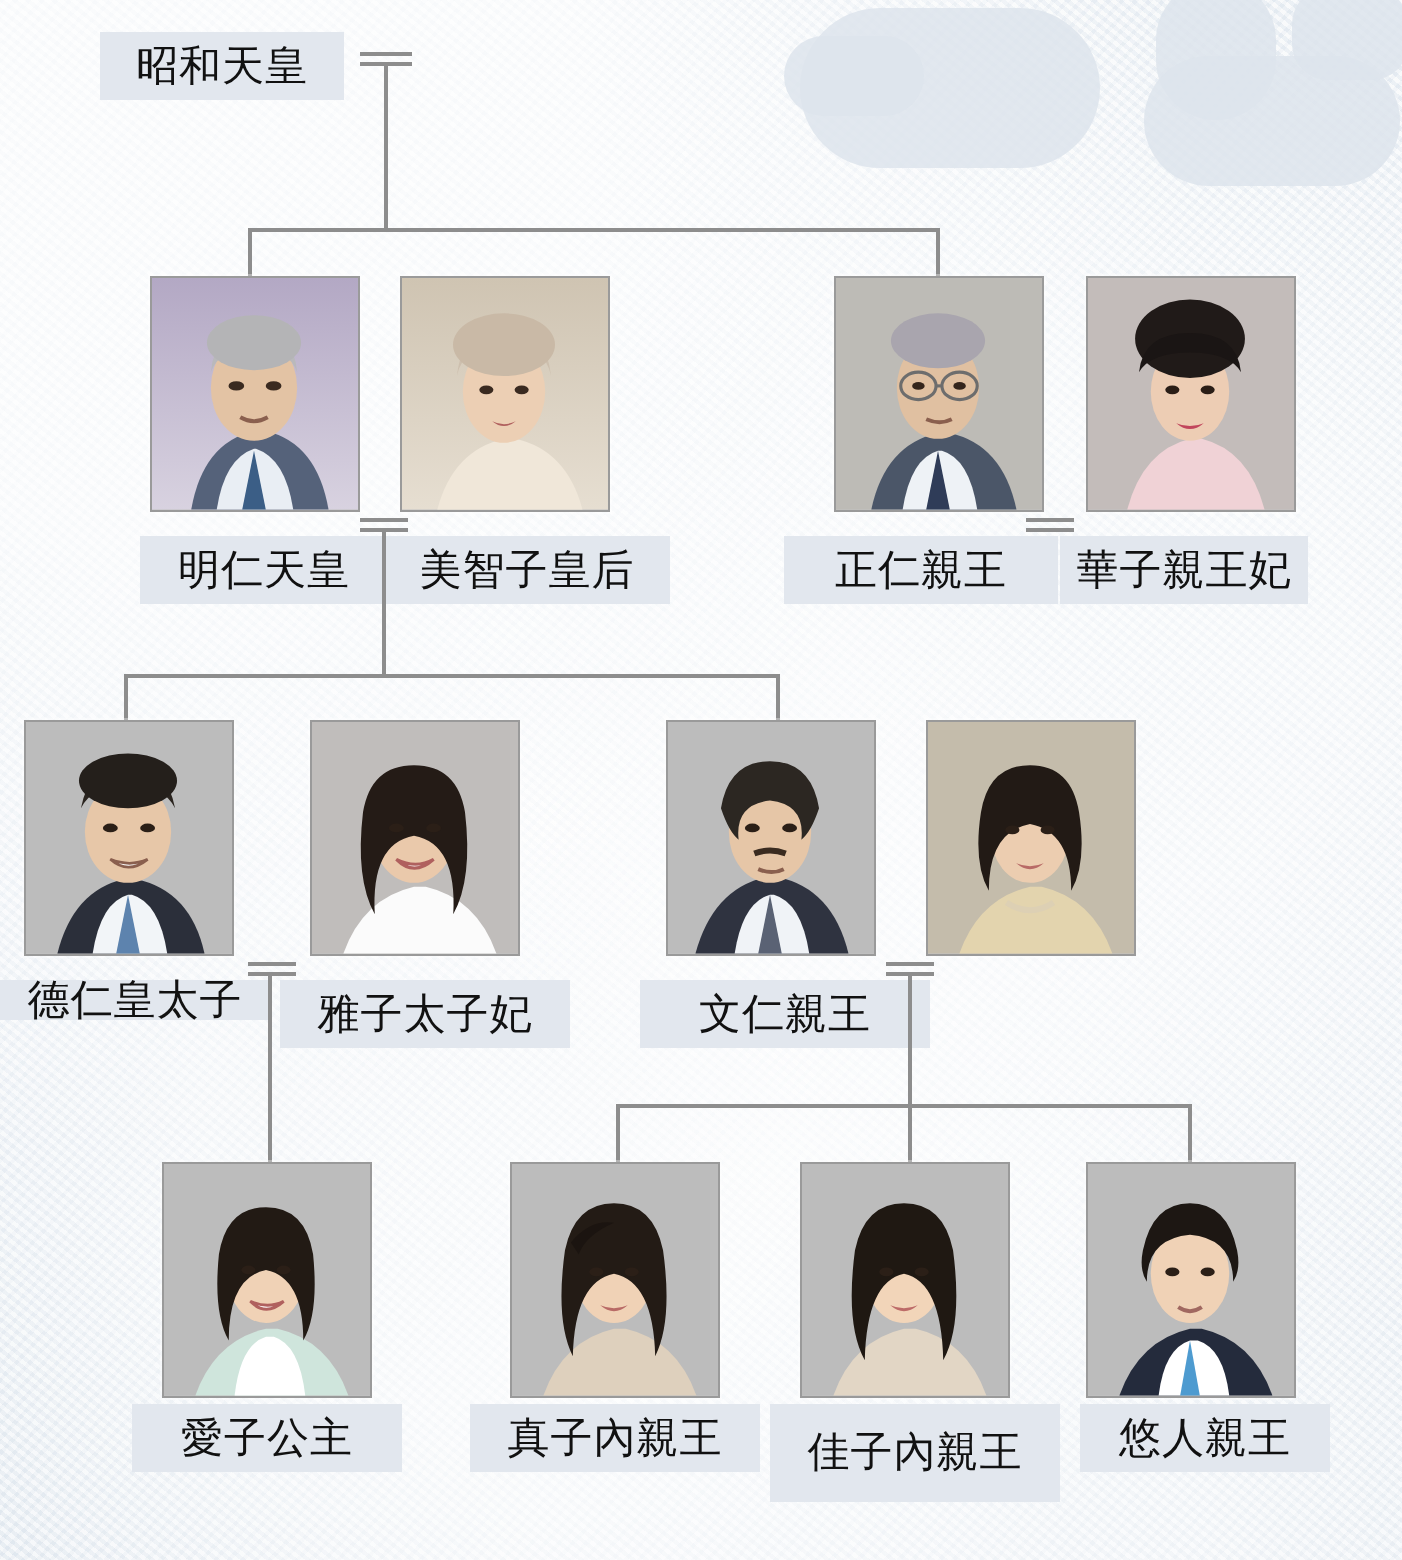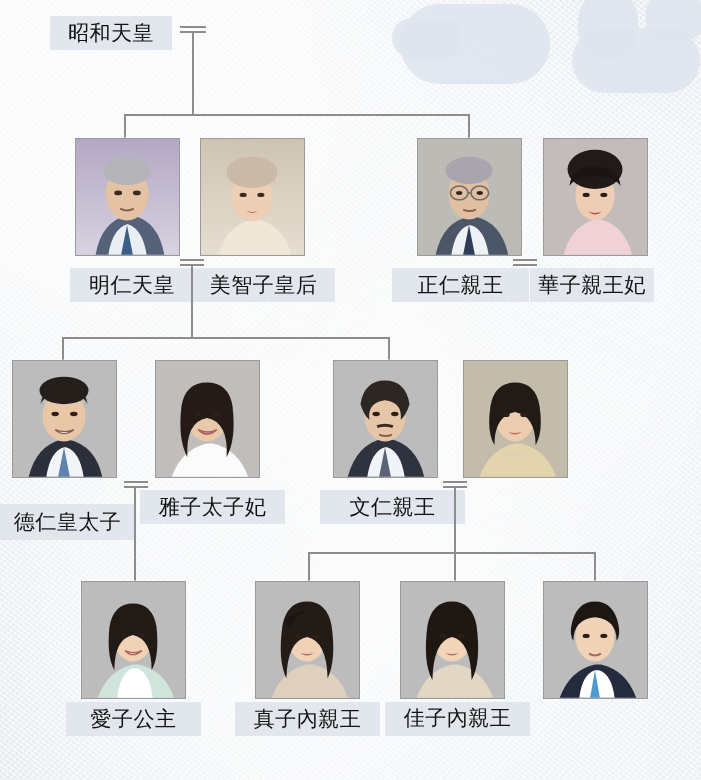--- a/index.html
+++ b/index.html
@@ -224,21 +224,21 @@
       <path d="M16 118 q10-28 36-34 h6 q26 6 36 34z" fill="#e3d4ae"></path>
       <ellipse cx="52" cy="57" rx="20" ry="25" fill="#eccdb0"></ellipse>
       <path d="M27 46 q4-24 25-24 t25 24 q4 26-4 40 q0-30-21-34 q-21 4-21 34 q-8-14-4-40z" fill="#221a15"></path>
       <ellipse cx="43" cy="55" rx="3.6" ry="2.2" fill="#2b1f17"></ellipse>
       <ellipse cx="61" cy="55" rx="3.6" ry="2.2" fill="#2b1f17"></ellipse>
       <path d="M45 72 q7 6 14 0 q-7 3-14 0z" fill="#b86a66"></path>
       <path d="M40 92 q12 8 24 0" stroke="#ddd0b4" stroke-width="3" fill="none"></path>
     </svg>
   </div>
 
-  <div class="label" style="left:0px;top:504px;width:135px;height:36px;text-align:center;">德仁皇太子</div>
+  <div class="label" style="left:0px;top:490px;width:135px;height:20px;text-align:center;">德仁皇太子</div>
   <div class="label" style="left:140px;top:490px;width:145px;height:34px;">雅子太子妃</div>
   <div class="label" style="left:320px;top:490px;width:145px;height:34px;">文仁親王</div>
 
   <div class="eq" style="left:124px;top:481px;width:24px;">
       <i></i>
       <i></i>
     </div>
   <div class="eq" style="left:443px;top:481px;width:24px;">
       <i></i>
       <i></i>
@@ -299,15 +299,16 @@
       <ellipse cx="52" cy="56" rx="20" ry="25" fill="#f0d2b6"></ellipse>
       <path d="M28 44 q5-24 24-24 t24 24 q2 10-2 16 q0-22-22-24 q-22 2-22 24 q-4-6-2-16z" fill="#1d1713"></path>
       <ellipse cx="43" cy="55" rx="3.6" ry="2.2" fill="#2b1f17"></ellipse>
       <ellipse cx="61" cy="55" rx="3.6" ry="2.2" fill="#2b1f17"></ellipse>
       <path d="M46 73 q6 4 12 0" stroke="#a06860" stroke-width="2" fill="none"></path>
     </svg>
   </div>
 
   <div class="label" style="left:66px;top:702px;width:135px;height:34px;">愛子公主</div>
   <div class="label" style="left:235px;top:702px;width:145px;height:34px;">真子內親王</div>
-  <div class="label" style="left:385px;top:702px;width:145px;height:34px;font-family:Liberation Mono, monospace;">佳子內親王</div>
+  <div class="label" style="left:385px;top:702px;width:145px;height:49px;">佳子內親王</div>
+  <div class="label" style="left:540px;top:702px;width:125px;height:34px;">悠人親王</div>
 
 </div>
 
 </body></html>

